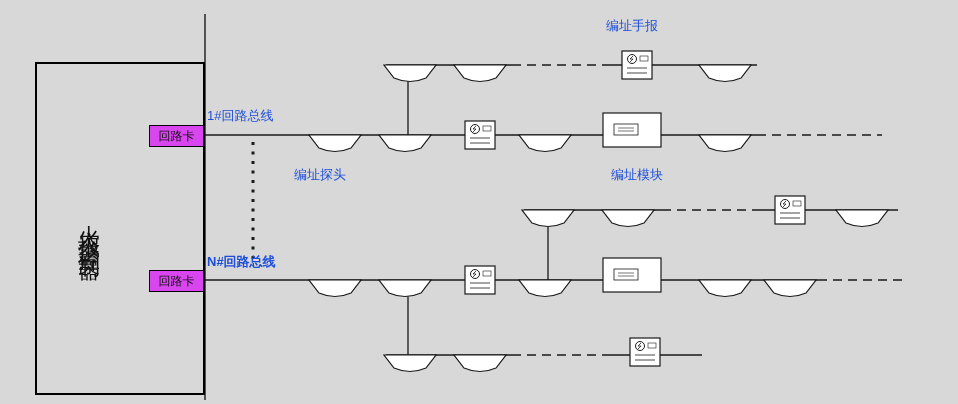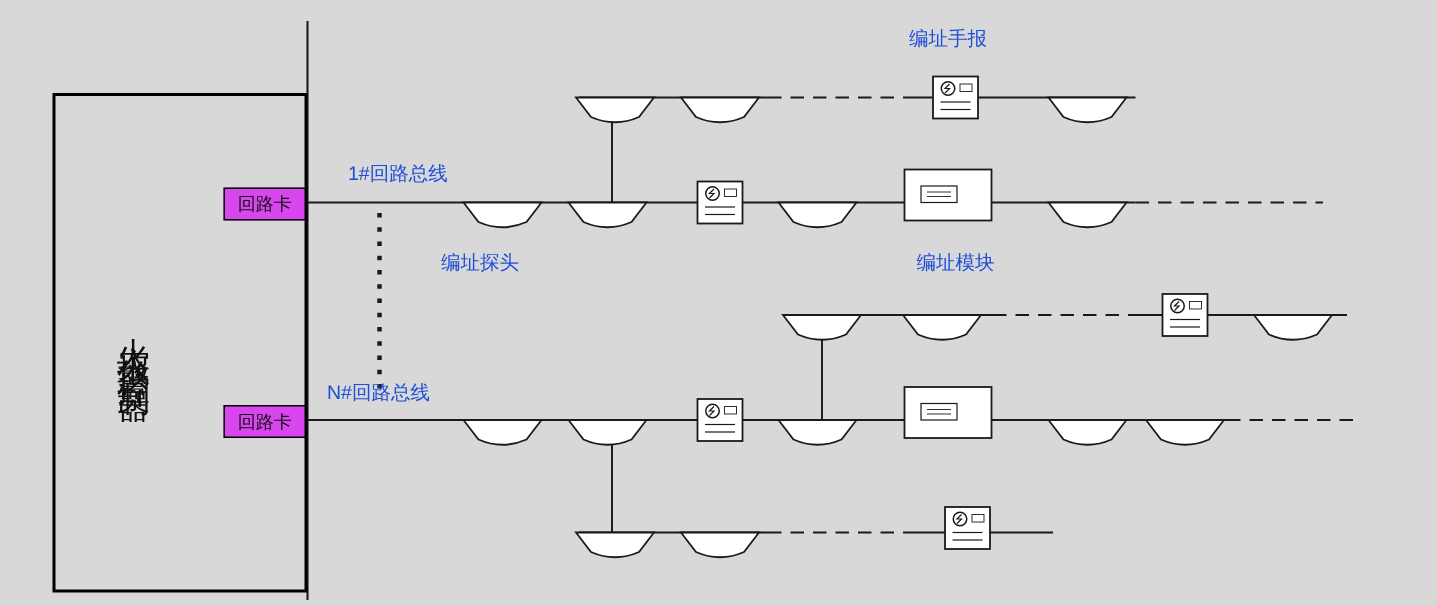--- a/index.html
+++ b/index.html
@@ -45,22 +45,22 @@
     color:#111;
   }
   .loop-card.top{top:125px;}
   .loop-card.bottom{top:270px;}
   .lbl{
     position:absolute;
     font-size:13px;
     color:#1d4ed8;
     white-space:nowrap;
   }
-  .lbl-loop1{left:207px; top:107px;padding-left:25px;}
-  .lbl-loopN{left:218px; top:253px;}
+  .lbl-loop1{left:207px; top:107px;}
+  .lbl-loopN{left:207px; top:253px;font-weight:bold;}
   .lbl-detector{left:294px; top:166px;text-align:right;}
   .lbl-module{left:611px; top:166px;}
   .lbl-manual{left:606px; top:17px;}
 </style>
 </head>
 <body>
 
 <div class="canvas">
 
   <svg class="wires" width="958" height="404" viewBox="0 0 958 404">

